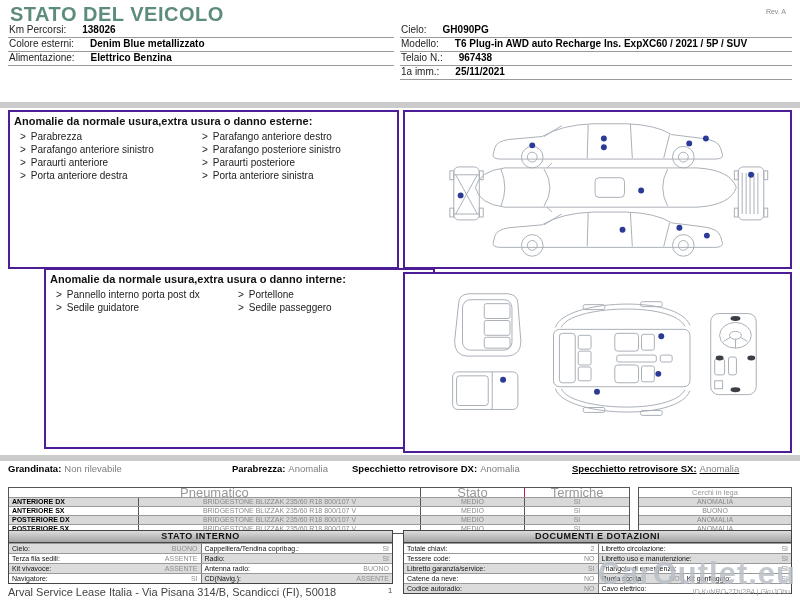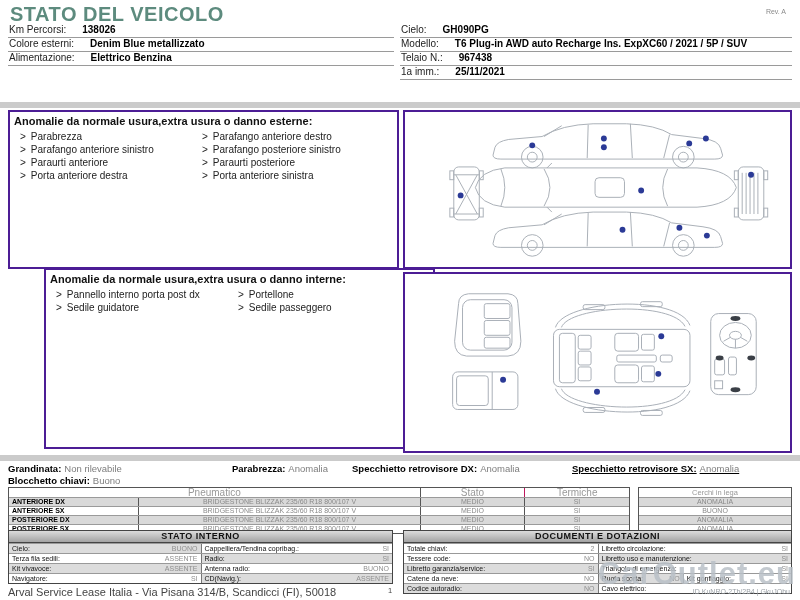--- a/index.html
+++ b/index.html
@@ -34,21 +34,21 @@
 
   .sumrow{position:absolute;left:8px;width:784px;font-size:9.5px;height:11px;}
   .r1{top:463px;} .r2{top:475px;}
   .pair{position:absolute;top:0;white-space:nowrap;}
   .p0{left:0;} .p1{left:224px;} .p2{left:344px;} .p3{left:564px;text-decoration:underline;}
   .pair b{color:#000;}
   .pair .val{color:#7d7d7d;margin-left:3px;}
 
   .tires{position:absolute;left:8px;top:487px;width:622px;border:1px solid #555;
          font-size:7px;box-sizing:border-box;}
-  .t-head{display:flex;height:9px;line-height:9px;color:#999;font-size:10px;text-align:center;}
+  .t-head{display:flex;height:9px;line-height:9px;color:#999;font-size:13px;text-align:center;}
   .t-head .h1{width:412px;border-right:1px solid #555;}
   .t-head .h2{width:104px;border-right:1px solid #be185d;}
   .t-head .h3{width:104px;text-align:center;}
   .t-row{display:flex;height:8px;line-height:8px;border-top:1px solid #9a9a9a;}
   .t-pos{width:130px;font-weight:bold;padding-left:3px;border-right:1px solid #555;box-sizing:border-box;}
   .t-tire{width:282px;text-align:center;color:#8a8a8a;border-right:1px solid #555;box-sizing:border-box;}
   .t-stato{width:104px;text-align:center;color:#8a8a8a;border-right:1px solid #555;box-sizing:border-box;}
   .t-term{width:104px;text-align:center;color:#8a8a8a;}
   .cerchi{position:absolute;left:638px;top:487px;width:154px;border:1px solid #555;
           font-size:7px;text-align:center;box-sizing:border-box;}
@@ -233,23 +233,20 @@
   </div>
 
   <div class="hbar hbar2"></div>
 
   <div class="sumrow r1">
     <span class="pair p0"><b>Grandinata:</b><span class="val">Non rilevabile</span></span>
     <span class="pair p1"><b>Parabrezza:</b><span class="val">Anomalia</span></span>
     <span class="pair p2"><b>Specchietto retrovisore DX:</b><span class="val">Anomalia</span></span>
     <span class="pair p3"><b>Specchietto retrovisore SX:</b><span class="val">Anomalia</span></span>
   </div>
-  <div class="sumrow r2">
-    <span class="pair p0"><b>Blocchetto chiavi:</b><span class="val">Buono</span></span>
-  </div>
 
   <div class="tires">
     <div class="t-head">
       <div class="h1">Pneumatico</div>
       <div class="h2">Stato</div>
       <div class="h3">Termiche</div>
     </div>
     <div class="t-row shade">
       <div class="t-pos">ANTERIORE DX</div>
         <div class="t-tire">BRIDGESTONE BLIZZAK  235/60 R18 800/107 V</div>

